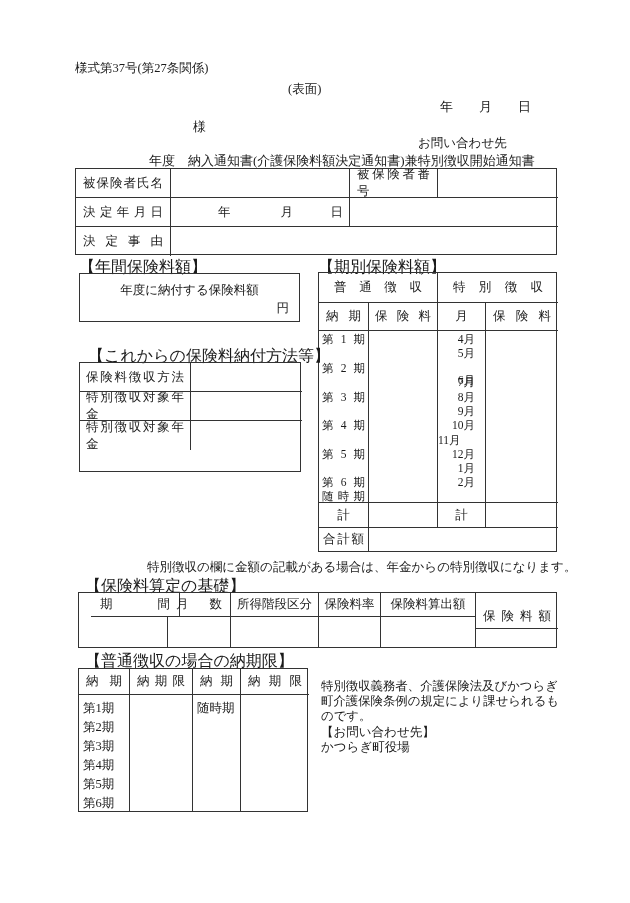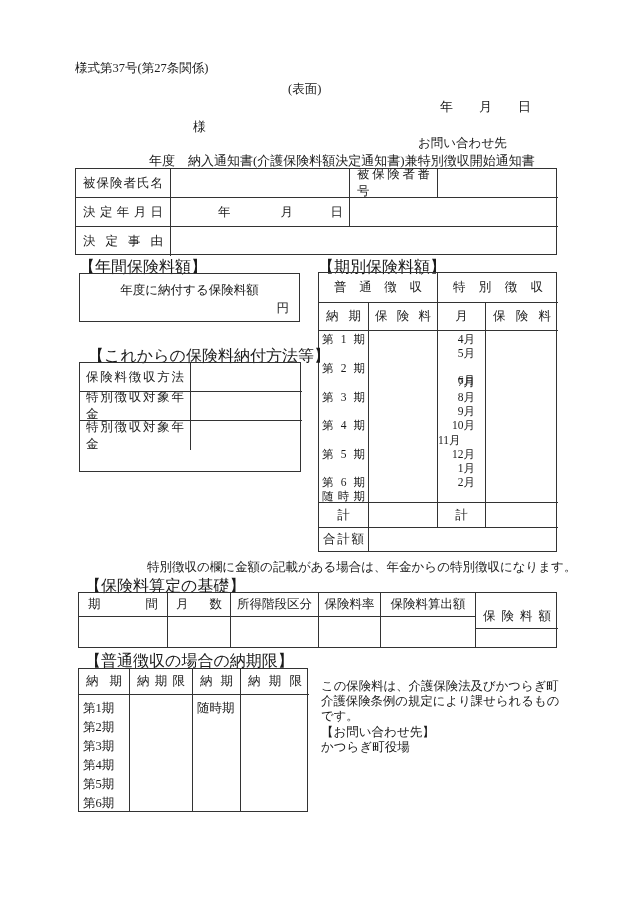--- a/index.html
+++ b/index.html
@@ -145,21 +145,21 @@
     <div class="cell br" style="left:0;top:58px;width:111px;height:29px;padding:0 6px;">
         <span class="jus" style="width:100%;">特別徴収対象年金</span>
       </div>
     <div class="cell" style="left:111px;top:58px;width:111px;height:29px;"></div>
   </div>
 
   <div class="abs" style="left:147px;top:559px;">特別徴収の欄に金額の記載がある場合は、年金からの特別徴収になります。</div>
 
   <div class="abs heading" style="left:85px;top:576px;">【保険料算定の基礎】</div>
   <div class="tbl" style="left:78px;top:592px;width:479px;height:56px;">
-    <div class="cell br bb" style="left:0;top:0;width:89px;height:24px;padding:0 9px;">
+    <div class="cell br bb" style="left:12px;top:0;width:89px;height:24px;padding:0 9px;">
         <span class="jus" style="width:100%;">期間</span>
       </div>
     <div class="cell br bb" style="left:89px;top:0;width:63px;height:24px;padding:0 8px;">
         <span class="jus" style="width:100%;">月数</span>
       </div>
     <div class="cell br bb ctr" style="left:152px;top:0;width:88px;height:24px;">所得階段区分</div>
     <div class="cell br bb ctr" style="left:240px;top:0;width:62px;height:24px;">保険料率</div>
     <div class="cell br bb ctr" style="left:302px;top:0;width:95px;height:24px;">保険料算出額</div>
     <div class="cell bb" style="left:397px;top:12px;width:82px;height:24px;padding:0 7px;">
         <span class="jus" style="width:100%;">保険料額</span>
@@ -195,17 +195,17 @@
       <div class="line" style="top:81px;padding-left:4px;">第5期</div>
       <div class="line" style="top:100px;padding-left:4px;">第6期</div>
     </div>
     <div class="cell br" style="left:51px;top:26px;width:63px;height:116px;"></div>
     <div class="cell br" style="left:114px;top:26px;width:48px;height:116px;display:block;">
       <div class="line" style="top:5px;padding-left:4px;">随時期</div>
     </div>
     <div class="cell" style="left:162px;top:26px;width:68px;height:116px;"></div>
   </div>
 
-  <div class="abs legal" style="left:321px;top:679px;width:242px;">この保険料は、介護保険法及びかつらぎ町介護保険条例の規定により課せられるものです。</div>
+  <div class="abs legal" style="left:321px;top:679px;width:242px;">特別徴収義務者、介護保険法及びかつらぎ町介護保険条例の規定により課せられるものです。</div>
   <div class="abs" style="left:321px;top:724px;">【お問い合わせ先】</div>
   <div class="abs" style="left:321px;top:739px;">かつらぎ町役場</div>
 
 </div>
 
 </body></html>

